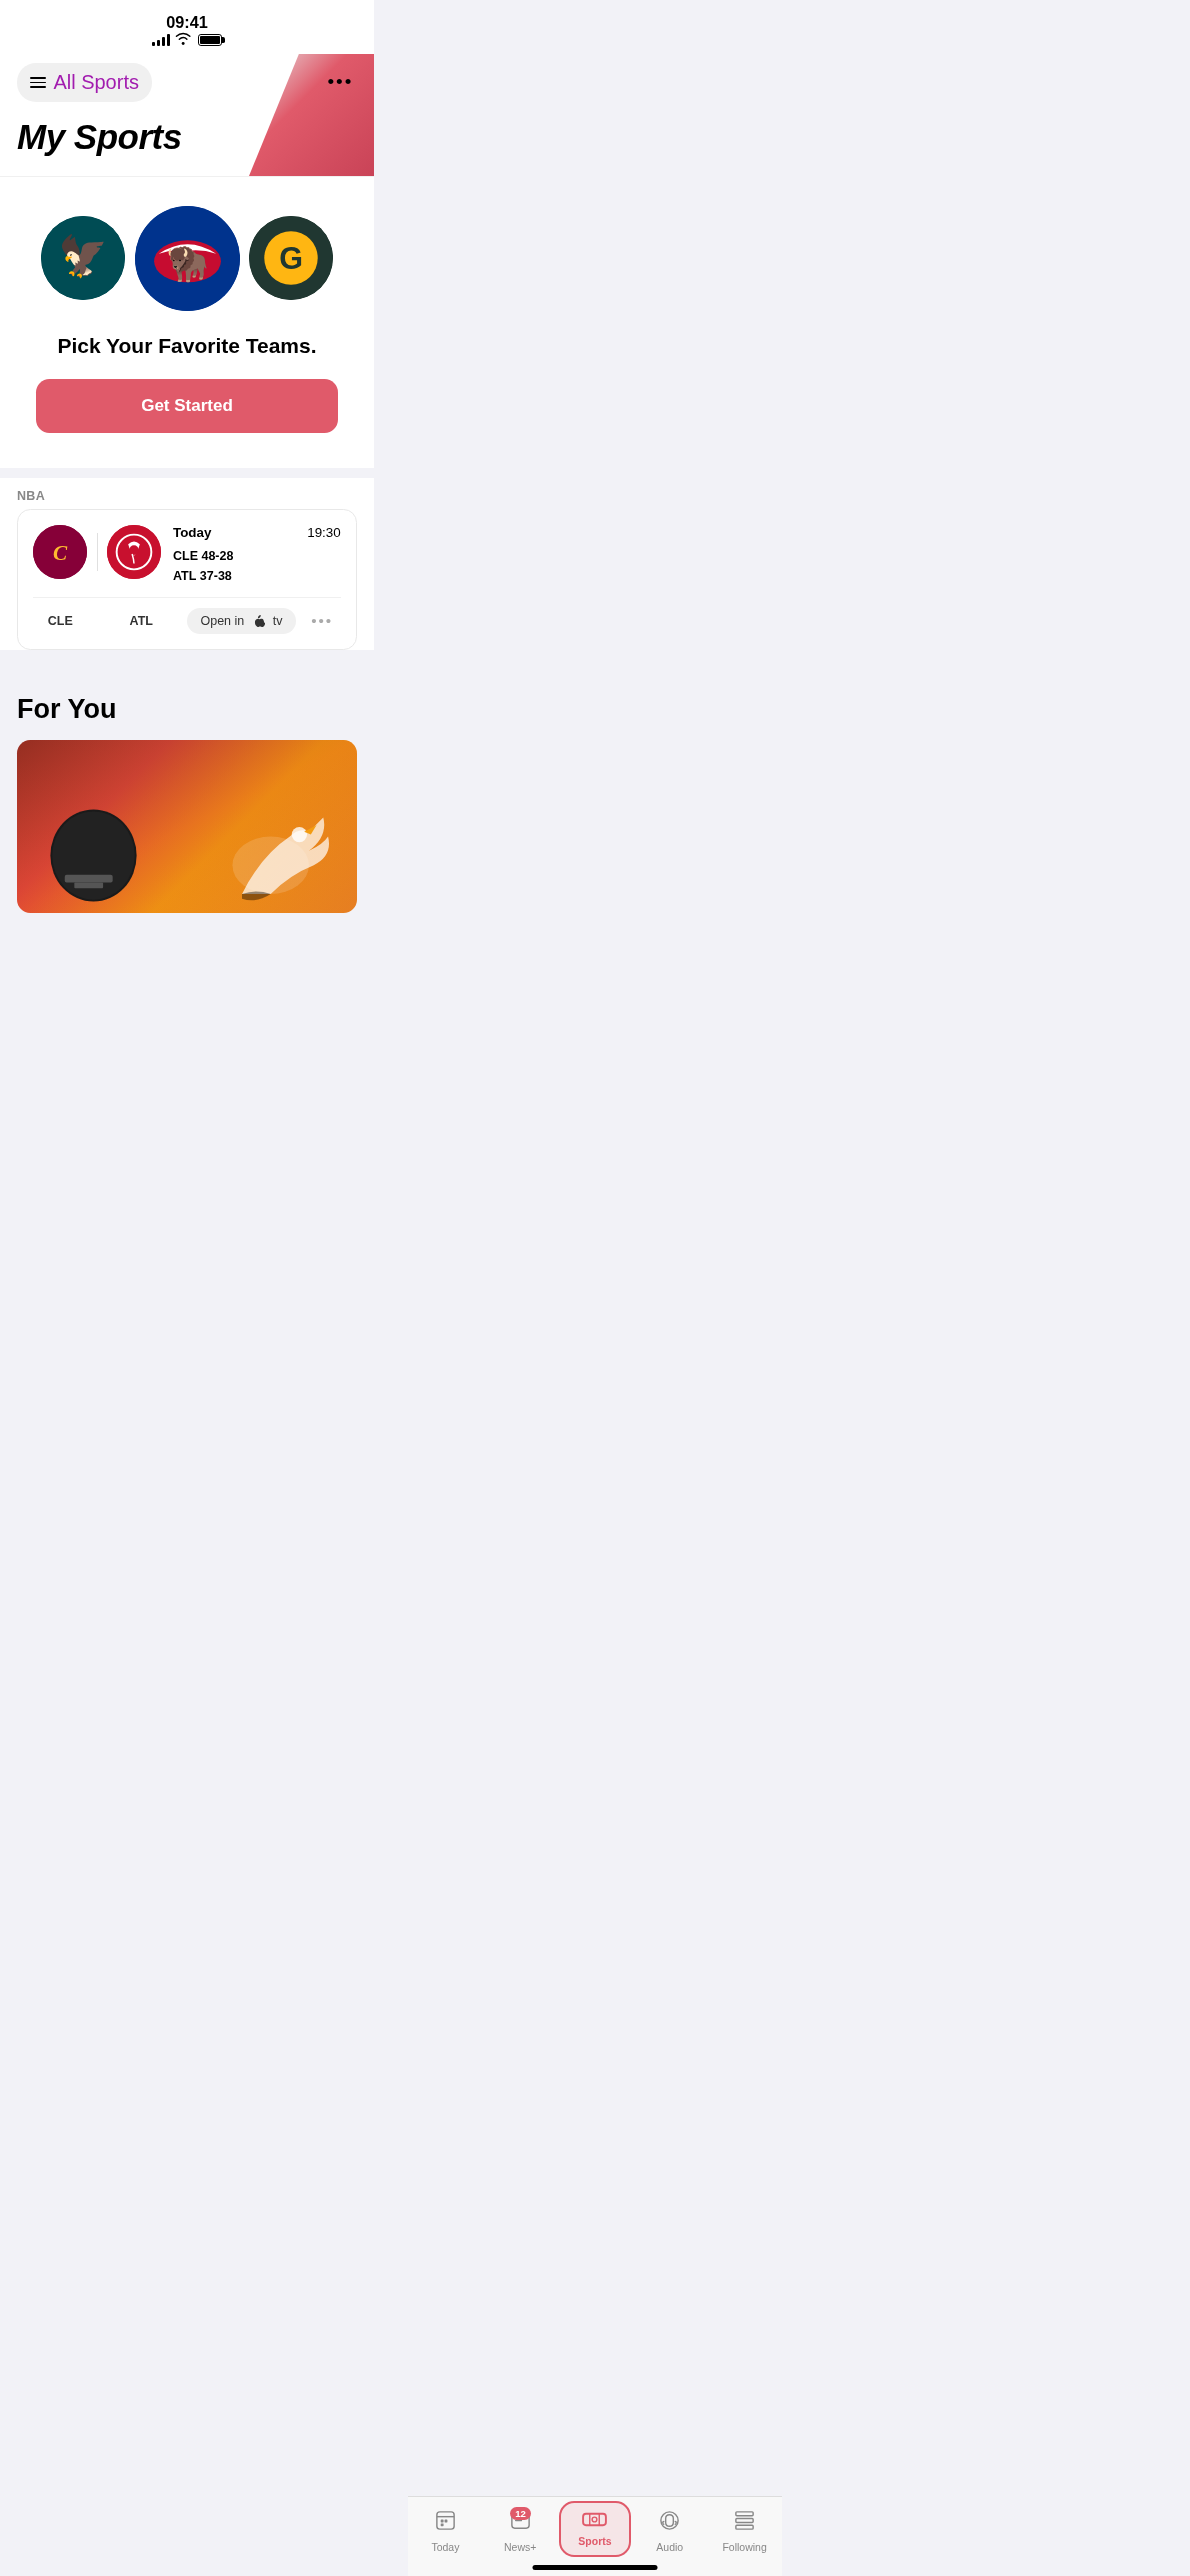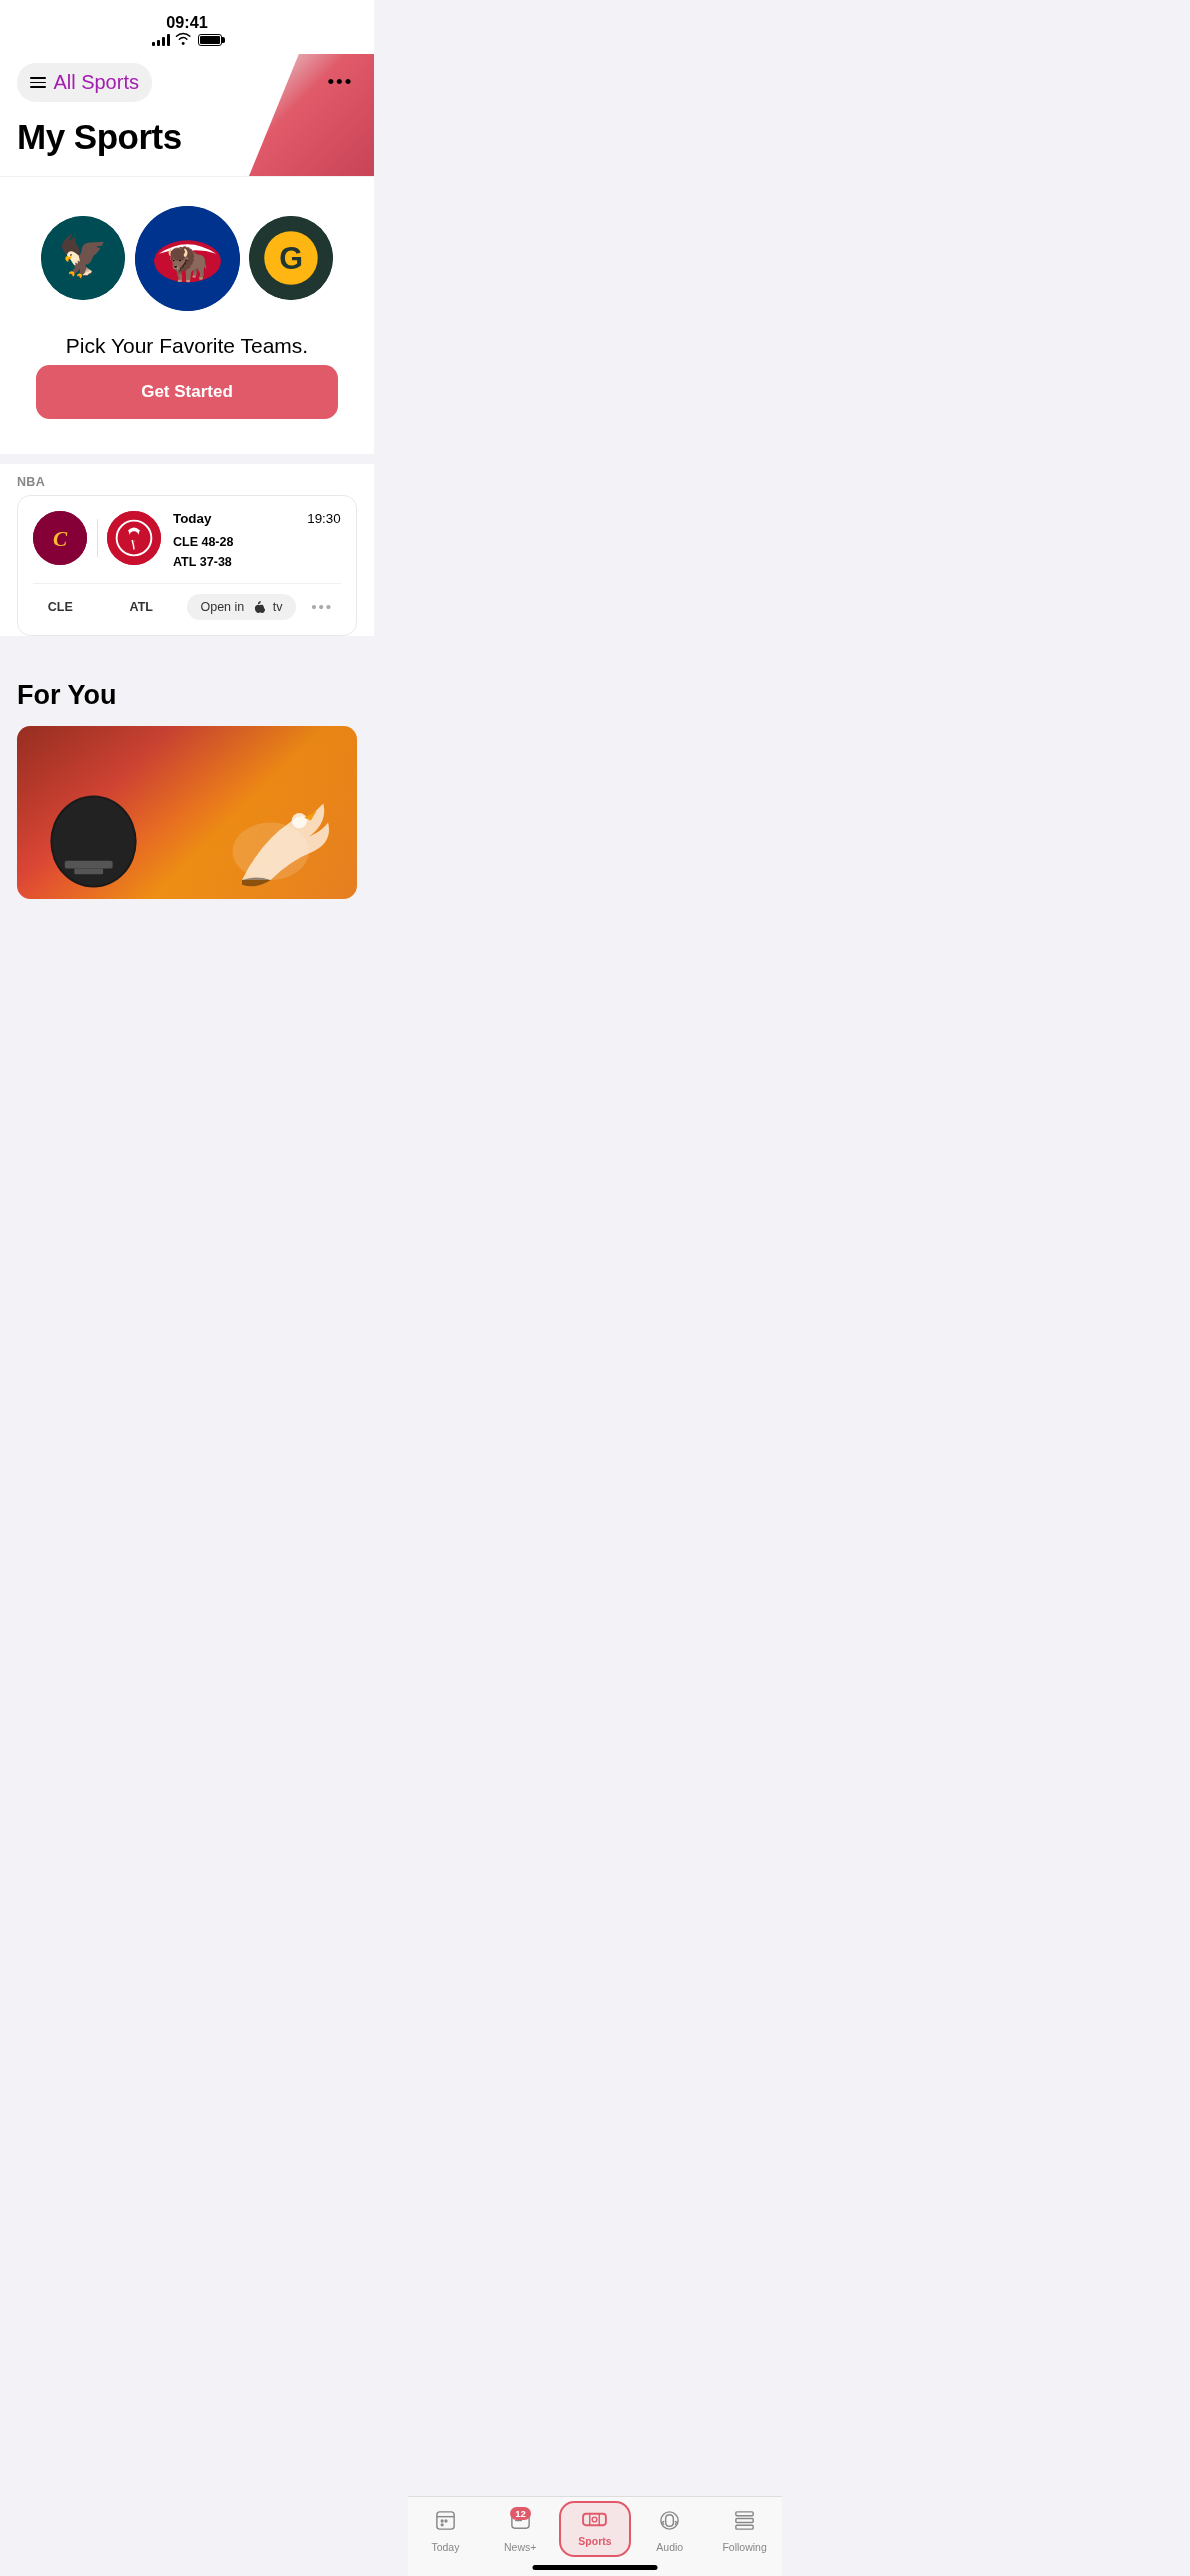--- a/index.html
+++ b/index.html
@@ -137,20 +137,21 @@
     }
     .dots-icon {
       font-size: 19px;
       color: #000;
       letter-spacing: 1.9px;
     }
     .page-title {
       padding: 3.8px 17px 0;
       position: relative;
       z-index: 2;
+      font-style: italic;
     }
     .page-title-text {
       font-size: 35px;
       font-weight: 800;
       color: #000;
       letter-spacing: -0.5px;
     }
 
     
     .teams-section {
@@ -193,24 +194,24 @@
     .bills-circle {
       background: #00338D;
     }
     .packers-circle {
       background: #203731;
     }
 
     
     .pick-title {
       font-size: 21px;
-      font-weight: 400;
+      font-weight: 700;
       color: #000;
       text-align: center;
-      margin-bottom: 7px;
+      margin-bottom: 21px;
     }
     .pick-subtitle {
       font-size: 14.4px;
       color: #888;
       text-align: center;
       line-height: 1.5;
       margin-bottom: 27px;
       max-width: 288px;
     }
     .get-started-btn {

